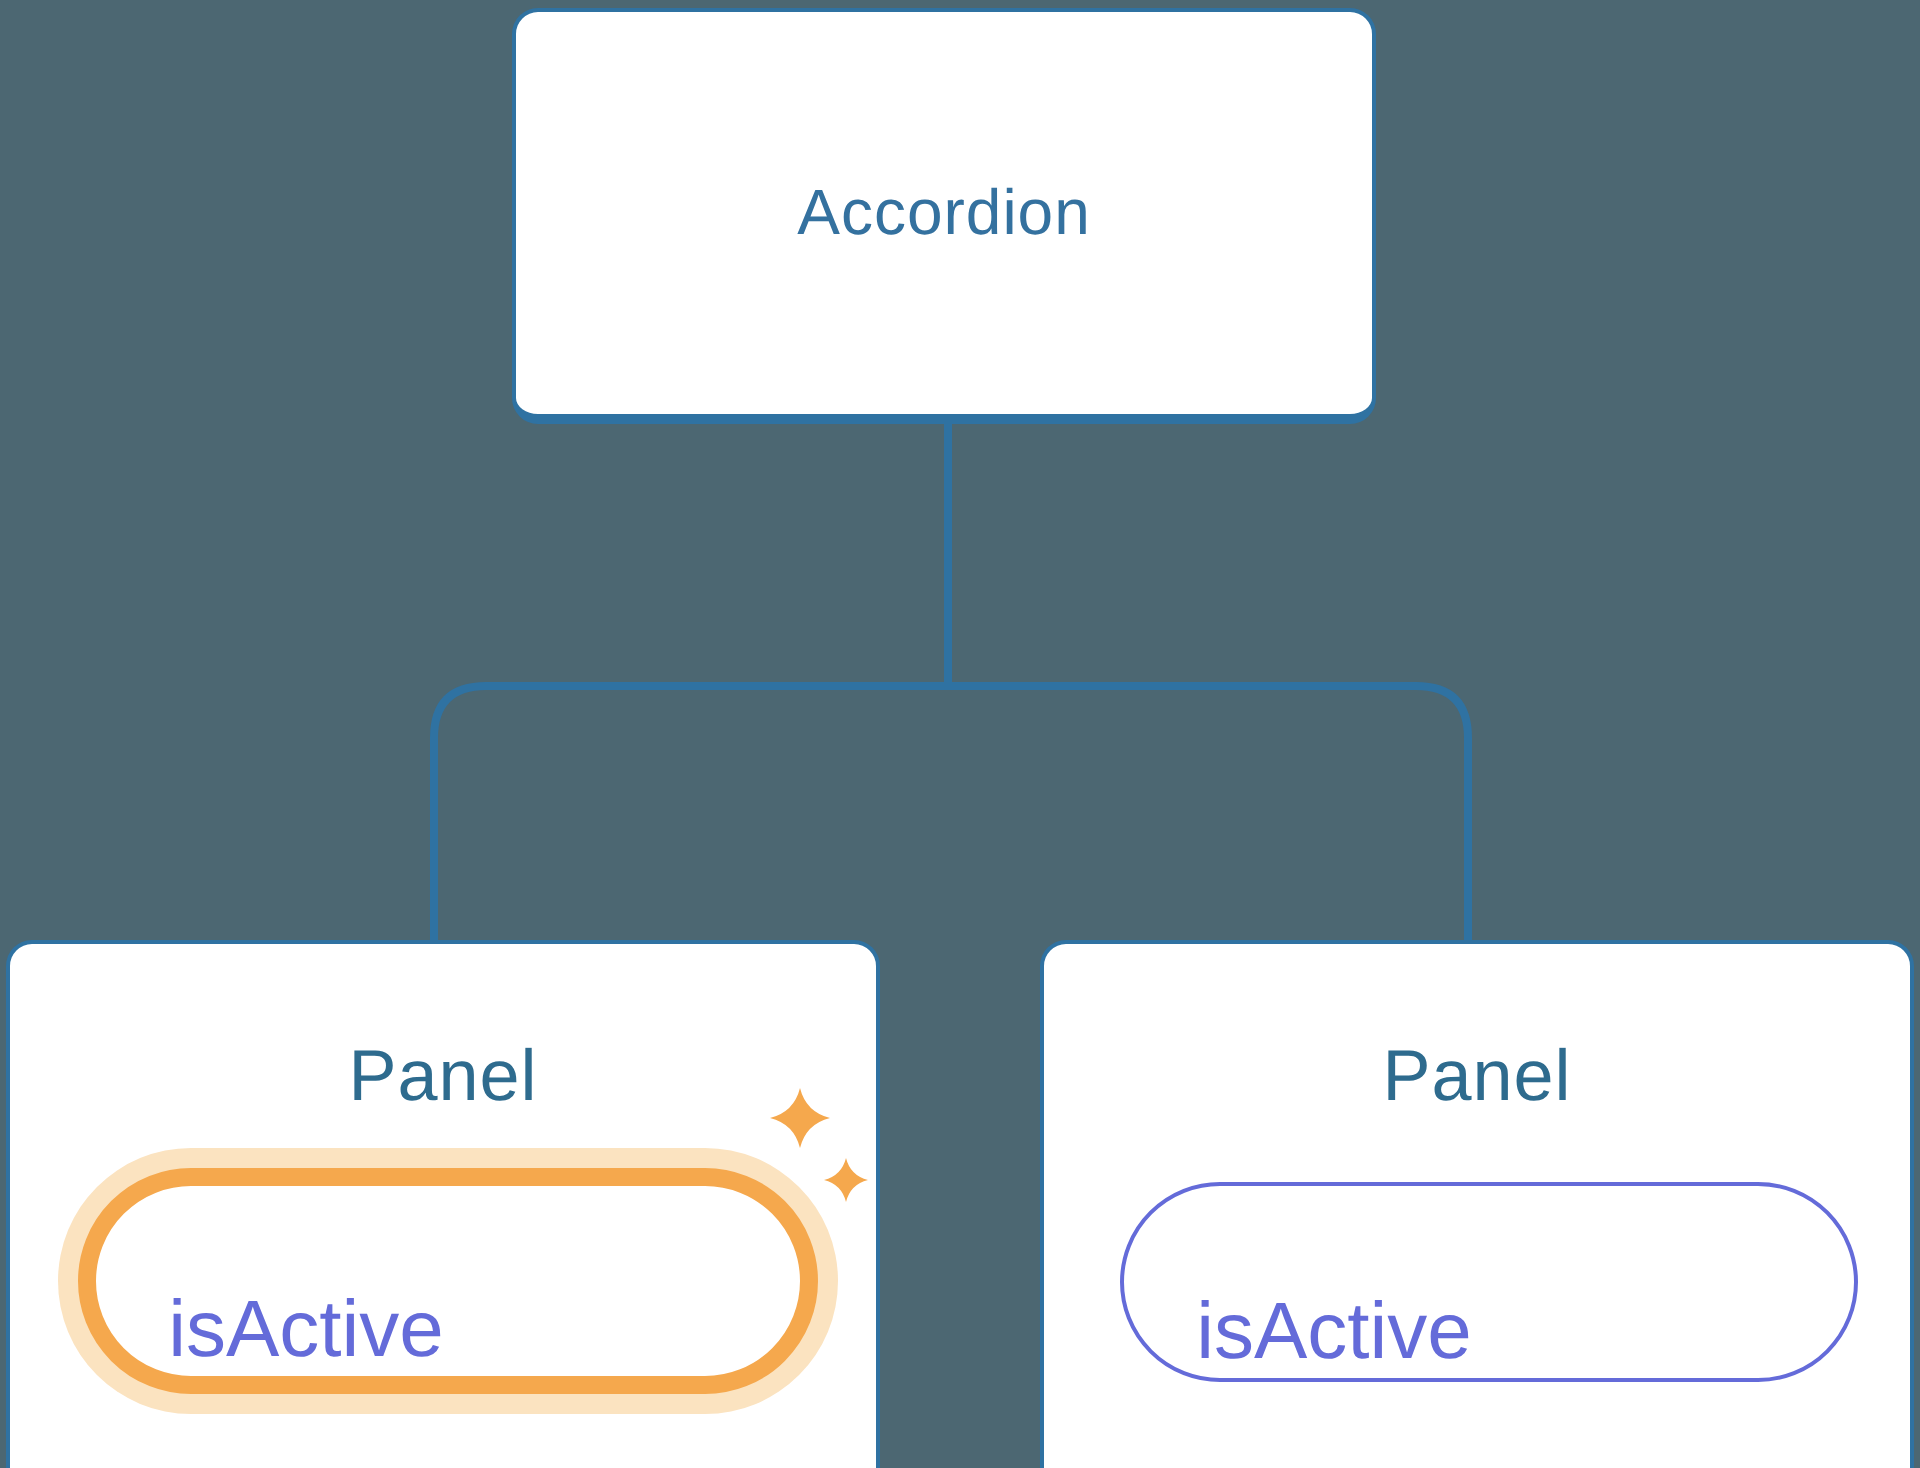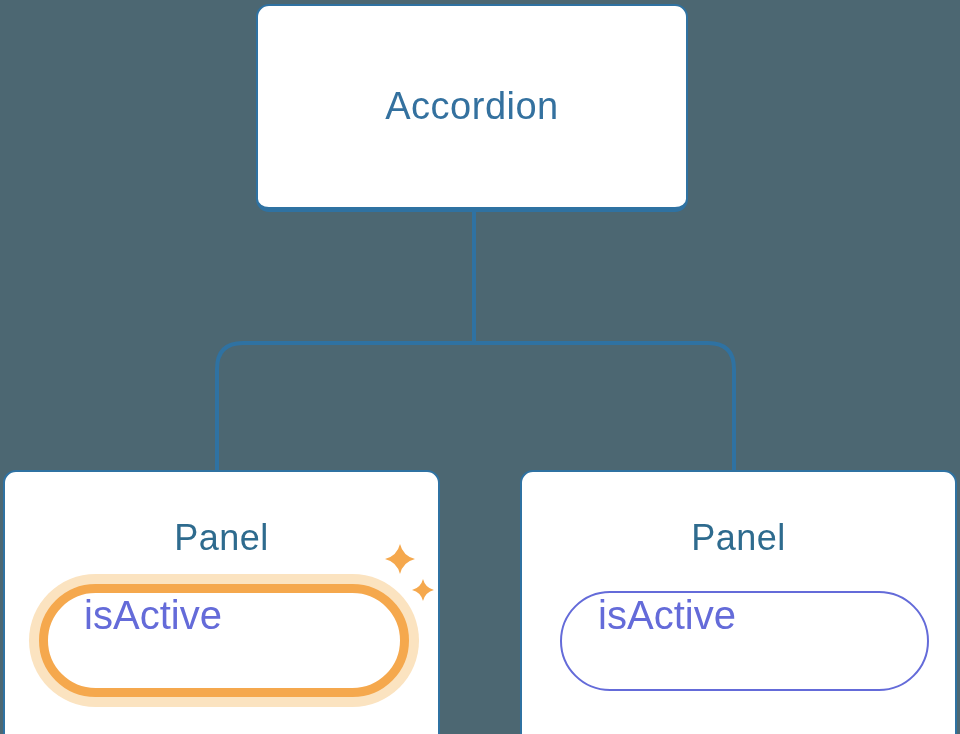--- a/index.html
+++ b/index.html
@@ -30,39 +30,39 @@
     border:2.5px solid var(--stroke-blue);
     border-bottom-width:5px;
     border-radius:13px;
   }
   .accordion-box{
     left:256px;top:4px;width:432px;height:208px;
     display:flex;align-items:center;justify-content:center;
   }
   .accordion-label{
     color:var(--heading-blue);
-    font-size:38px;
+    font-size:32px;
     letter-spacing:.5px;
   }
   .panel{left:3px;top:470px;width:437px;height:318px;}
   .panel-right{left:520px;}
   .panel-title{
     position:absolute;left:0;top:44px;width:100%;
     text-align:center;line-height:44px;
     color:var(--panel-heading-blue);
     font-size:36px;
     letter-spacing:.5px;
   }
 
   .pill{
     position:absolute;
     background:var(--box-bg);
     border-radius:999px;
     display:flex;
-    align-items:flex-start;
+    align-items:flex-end;
     overflow:hidden;
     font-size:40px;
   }
   .pill .cell{
     display:flex;align-items:center;justify-content:center;
     color:var(--purple);
   }
   .pill .divider{width:2px;flex:none;}
 
   .pill-active{

